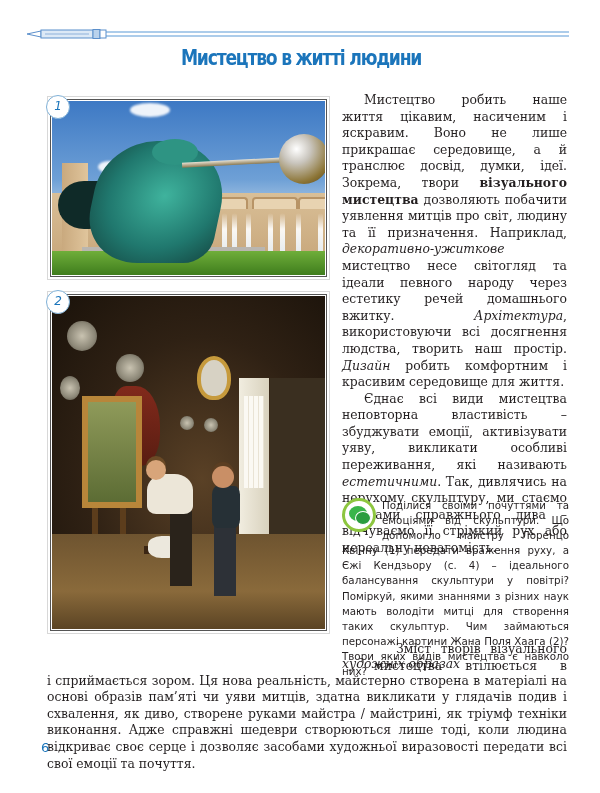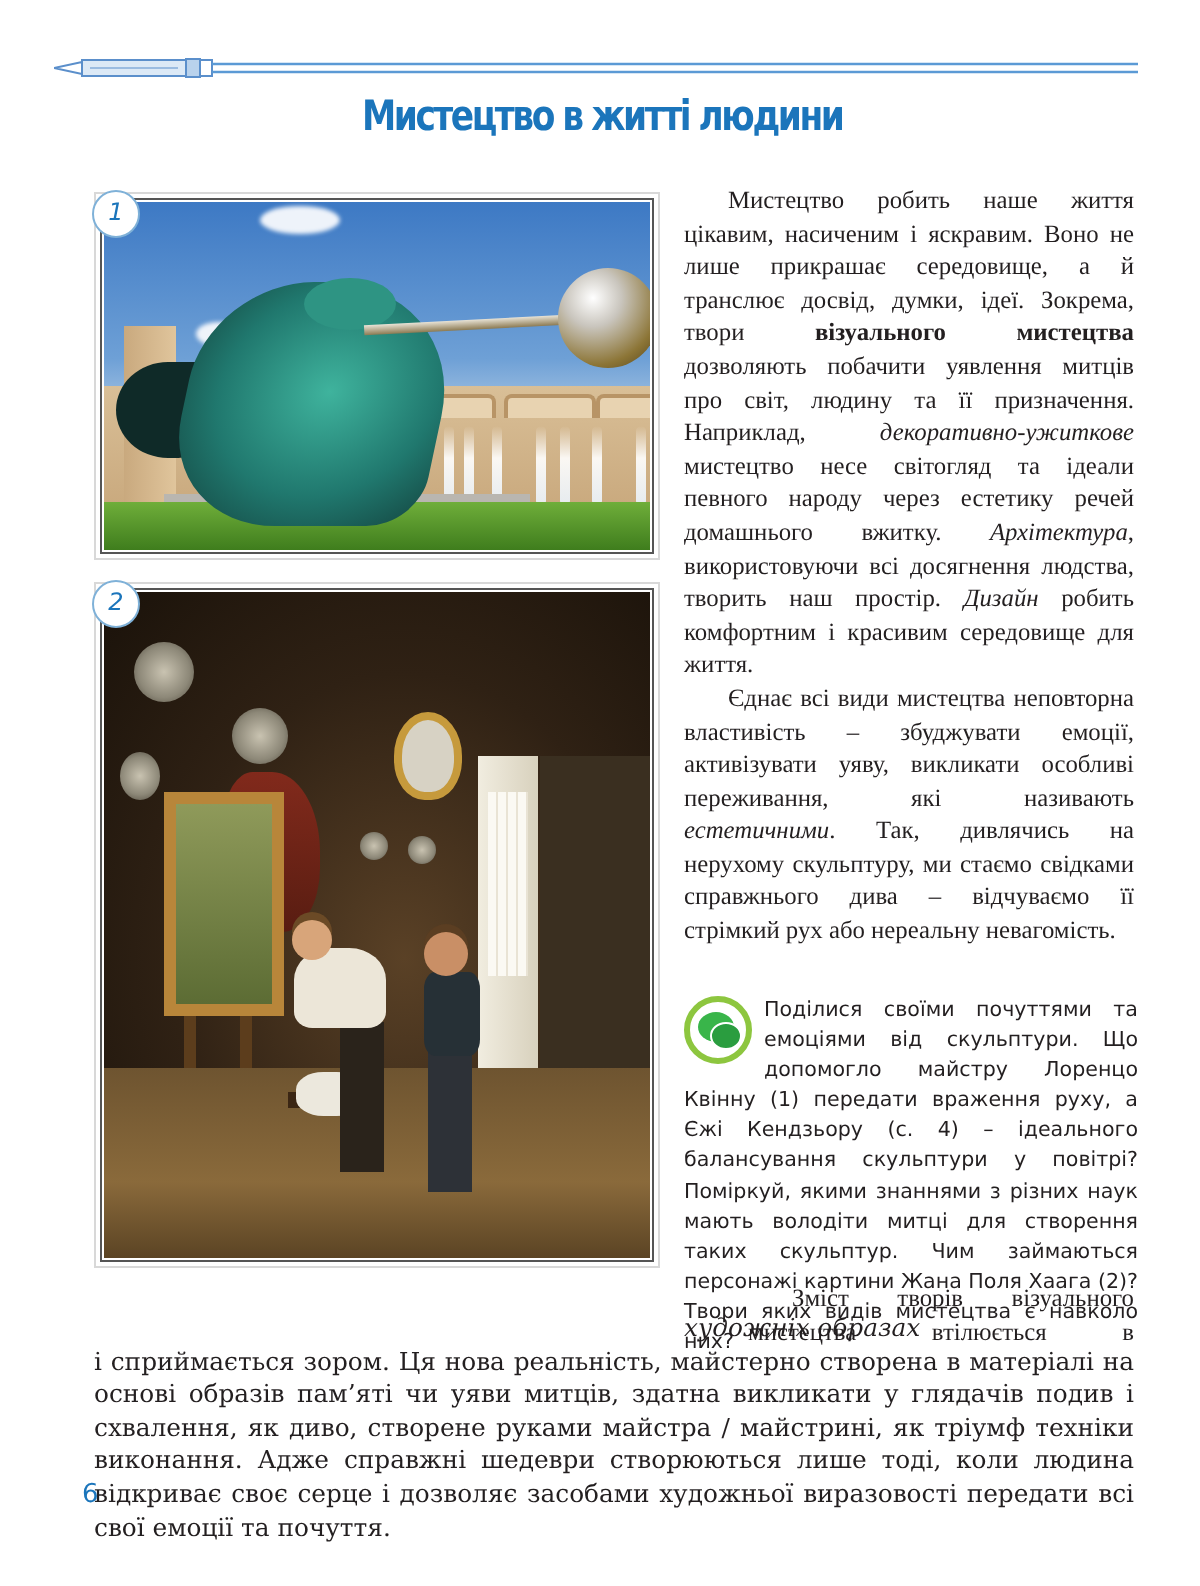--- a/index.html
+++ b/index.html
@@ -61,21 +61,21 @@
     .boy1-legs { position: absolute; left: 118px; top: 215px; width: 22px; height: 75px; background: #2a231b; }
     .boy2 { position: absolute; left: 160px; top: 190px; width: 28px; height: 42px; background: #263036; border-radius: 20%; }
     .boy2-head { position: absolute; left: 160px; top: 170px; width: 22px; height: 22px; background: #c98f66; border-radius: 50%; box-shadow: 0 -4px 0 #5b3e22; }
     .boy2-legs { position: absolute; left: 162px; top: 230px; width: 22px; height: 70px; background: #2d3137; }
     .stool { position: absolute; left: 92px; top: 250px; width: 40px; height: 8px; background: #3b2614; }
     .stool-cloth { position: absolute; left: 96px; top: 240px; width: 34px; height: 22px; background: #ece8dd; border-radius: 40%; }
 
     .body-text {
       position: absolute; font-size: 12.4px; line-height: 16.6px; text-align: justify; color: #231f20;
     }
-    .body-text p { text-indent: 22px; font-family: Liberation Serif, serif; }
+    .body-text p { text-indent: 22px; }
     .col-right { left: 342px; top: 92px; width: 225px; }
     .body-text b { font-weight: bold; }
     .body-text i { font-style: italic; }
 
     .task-box { position: absolute; left: 342px; top: 498px; width: 227px; }
     .task-icon {
       position: absolute; left: 0; top: 0; width: 34px; height: 34px; border-radius: 50%;
       border: 3px solid #8dc63f; background: #fff;
     }
     .task-icon .b1, .task-icon .b2 { position: absolute; border-radius: 50%; background: #39b54a; }

